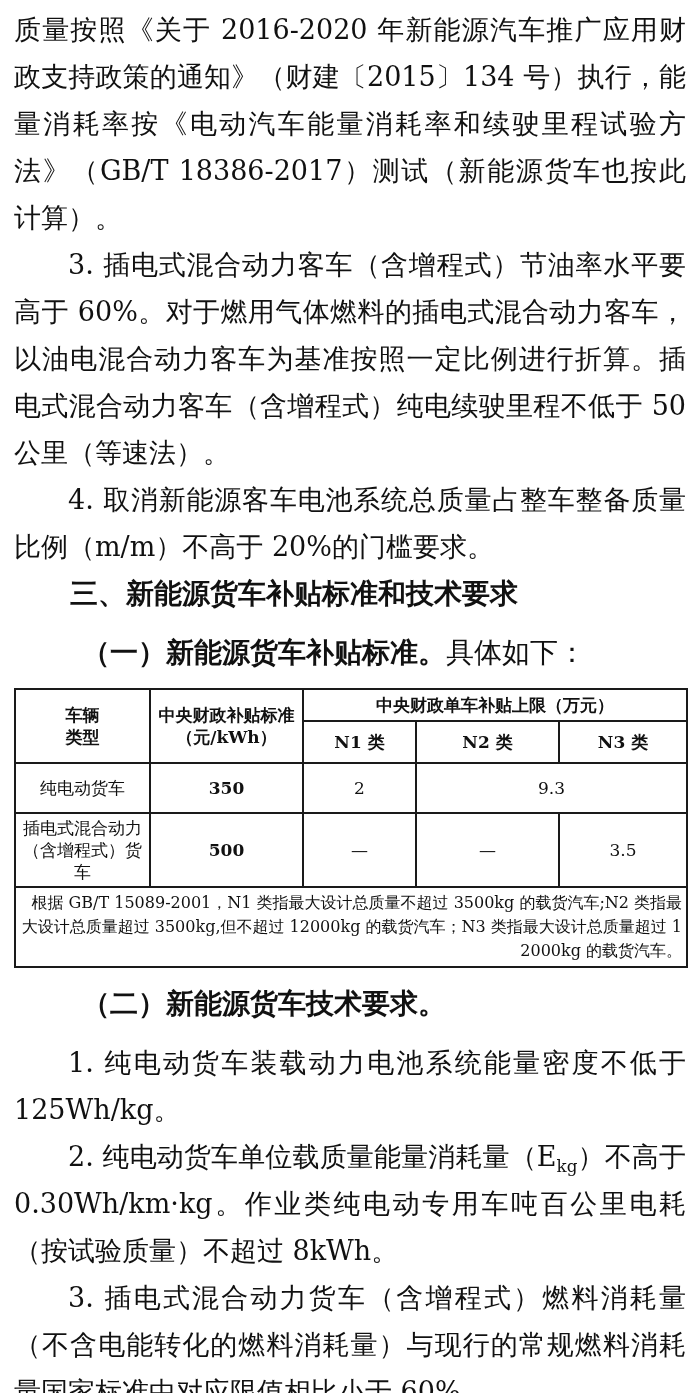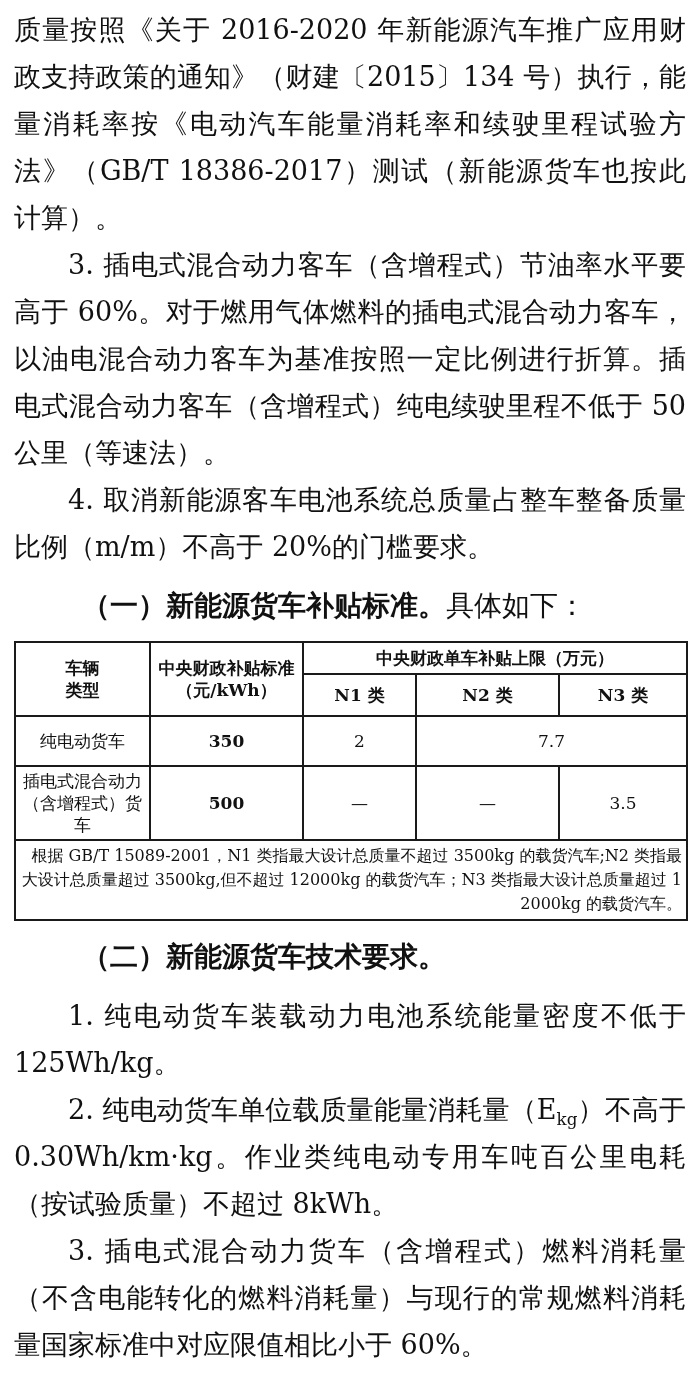--- a/index.html
+++ b/index.html
@@ -87,20 +87,21 @@
 
 <div class="page">
 
   <p class="para">质量按照《关于 2016-2020 年新能源汽车推广应用财政支持政策的通知》（财建〔2015〕134 号）执行，能量消耗率按《电动汽车能量消耗率和续驶里程试验方法》（GB/T 18386-2017）测试（新能源货车也按此计算）。</p>
 
 
   <p class="para indent">3. 插电式混合动力客车（含增程式）节油率水平要高于 60%。对于燃用气体燃料的插电式混合动力客车，以油电混合动力客车为基准按照一定比例进行折算。插电式混合动力客车（含增程式）纯电续驶里程不低于 50 公里（等速法）。</p>
 
   <p class="para indent">4. 取消新能源客车电池系统总质量占整车整备质量比例（m/m）不高于 20%的门槛要求。</p>
 
+  <p class="h-sans">三、新能源货车补贴标准和技术要求</p>
 
   <p class="h-kai"><span class="bold-part">（一）新能源货车补贴标准。</span><span>具体如下：</span></p>
 
   <table class="subsidy-table">
     <colgroup>
       <col style="width:135px">
       <col style="width:153px">
       <col style="width:113px">
       <col style="width:143px">
       <col style="width:128px">
@@ -119,21 +120,21 @@
       </tr>
       <tr class="sub-row">
         <th>N1 类</th>
         <th>N2 类</th>
         <th>N3 类</th>
       </tr>
       <tr class="data-row-1">
         <td>纯电动货车</td>
         <td class="bold-num">350</td>
         <td>2</td>
-        <td colspan="2">7.7</td>
+        <td colspan="2">9.3</td>
       </tr>
       <tr class="data-row-2">
         <td>插电式混合动力（含增程式）货车</td>
         <td class="bold-num">500</td>
         <td>—</td>
         <td>—</td>
         <td>3.5</td>
       </tr>
       <tr>
         <td class="footnote-cell" colspan="5">根据 GB/T 15089-2001，N1 类指最大设计总质量不超过 3500kg 的载货汽车;N2 类指最大设计总质量超过 3500kg,但不超过 12000kg 的载货汽车；N3 类指最大设计总质量超过 12000kg 的载货汽车。</td>

